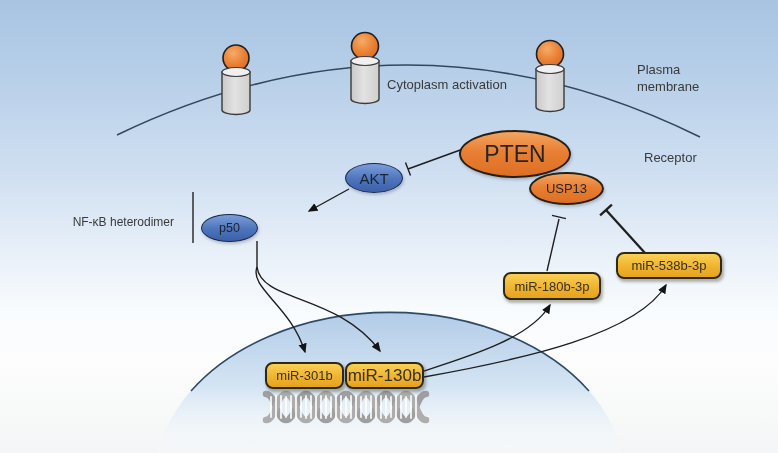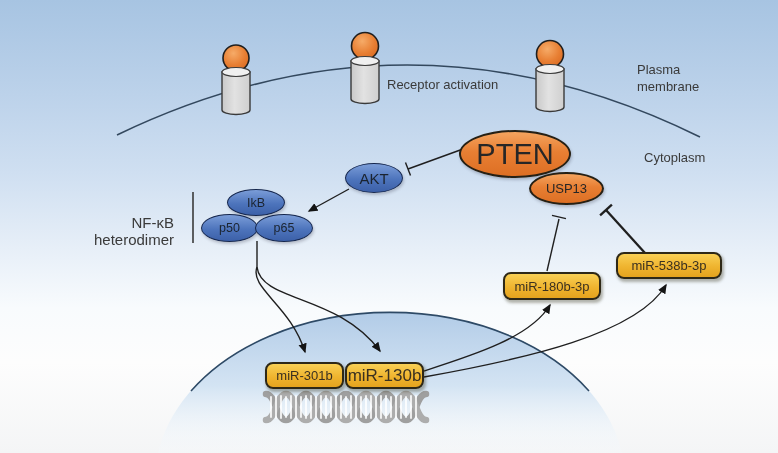--- a/index.html
+++ b/index.html
@@ -140,32 +140,30 @@
       <line x1="547" y1="271" x2="559" y2="219"></line>
       <line x1="552" y1="215.4" x2="566" y2="218.6"></line>
     </g>
     <g stroke-width="2.3">
       <line x1="645" y1="253" x2="606" y2="210"></line>
       <line x1="611.9" y1="204.6" x2="600.1" y2="215.4"></line>
     </g>
   </g>
 </svg>
 
-<div class="ann" style="left:387px;top:76px;">Receptor activation</div>
+<div class="ann" style="left:387px;top:76px;">Cytoplasm activation</div>
 <div class="ann" style="left:637px;top:61px;">
   <div>Plasma</div>
   <div>membrane</div>
 </div>
-<div class="ann" style="left:644px;top:149px;">Cytoplasm</div>
-<div class="ann" style="left:56px;top:214px;width:118px;text-align:right;font-size:15px;">NF-κB heterodimer</div>
+<div class="ann" style="left:644px;top:149px;">Receptor</div>
+<div class="ann" style="left:56px;top:214px;width:118px;text-align:right;font-size:12px;">NF-κB heterodimer</div>
 
-<div class="node ell orange" style="left:459px;top:130px;width:112px;height:48px;font-size:29px;">PTEN</div>
+<div class="node ell orange" style="left:459px;top:130px;width:112px;height:48px;font-size:23px;">PTEN</div>
 <div class="node ell orange" style="left:529px;top:172px;width:75px;height:33px;font-size:13px;border-width:2px;">USP13</div>
 <div class="node ell blue" style="left:345px;top:163px;width:58px;height:30px;font-size:15px;">AKT</div>
-<div class="node ell blue" style="left:227px;top:189px;width:58px;height:27px;font-size:12.5px;">IkB</div>
 <div class="node ell blue" style="left:201px;top:214px;width:57px;height:28px;font-size:12.5px;">p50</div>
-<div class="node ell blue" style="left:255px;top:214px;width:58px;height:28px;font-size:12.5px;">p65</div>
 <div class="node gold" style="left:265px;top:362px;width:79px;height:27px;font-size:13px;">miR-301b</div>
 <div class="node gold" style="left:345px;top:362px;width:79px;height:27px;font-size:17px;">miR-130b</div>
 <div class="node gold" style="left:503px;top:272px;width:98px;height:28px;font-size:13px;">miR-180b-3p</div>
 <div class="node gold" style="left:616px;top:252px;width:106px;height:27px;font-size:13px;">miR-538b-3p</div>
 
 </div>
 
 </body></html>

